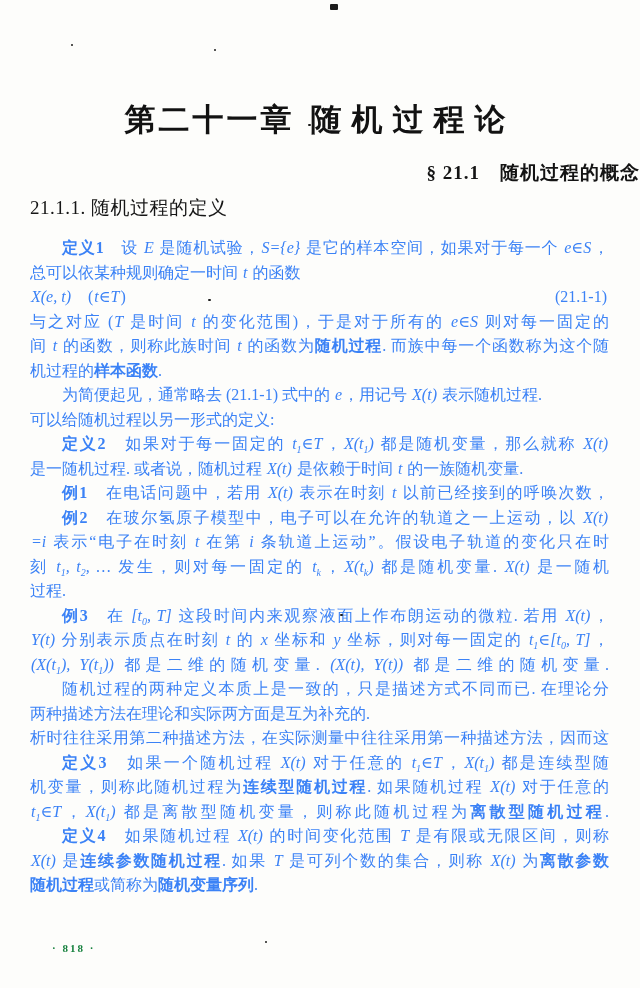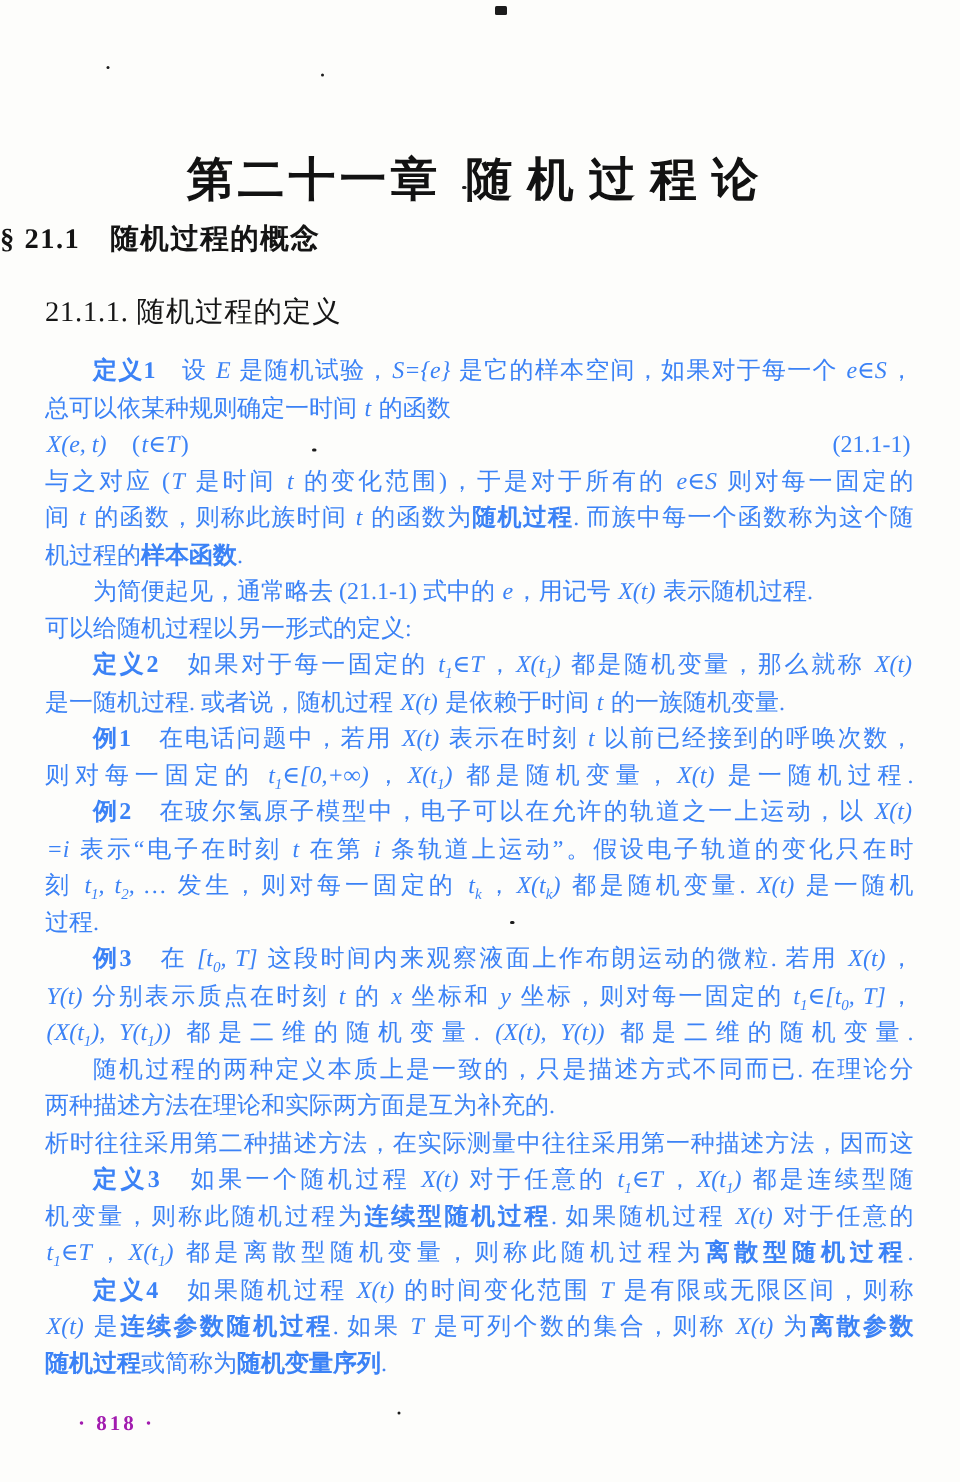--- a/index.html
+++ b/index.html
@@ -19,22 +19,22 @@
     position: absolute; top: 78px; left: 0; right: 0;
     text-align: center;
     font-size: 31px; font-weight: bold;
     color: #121212;
     white-space: nowrap;
     margin-top: 21px;
   }
   .chapter-title .part1 { letter-spacing: 3px; }
   .chapter-title .part2 { letter-spacing: 10px; margin-left: 16px; }
   .section-title {
-    position: absolute; top: 146px; left: 0; right: 0;
-    text-align: left;
+    position: absolute; top: 160px; left: 0; right: 0;
+    text-align: right;
     font-size: 19px; font-weight: bold;
     letter-spacing: 1px;
     color: #141414;
   }
   .subsection-title {
     position: absolute; top: 195px; left: 30px;
     font-size: 19px; font-weight: normal;
     letter-spacing: 0.5px;
     color: #161616;
   }
@@ -54,23 +54,23 @@
     text-align-last: justify;
   }
   .line.ind { text-indent: 2em; }
   .line.formula { position: relative; text-align: left; white-space: nowrap; }
   .line.formula .eqnum { position: absolute; right: 2px; top: 0; font-style: normal; }
   .b { font-weight: bold; }
   .m { font-style: italic; padding: 0 1px; }
   sub { font-size: 10px; line-height: 0; }
   .footer {
     position: absolute; top: 942px; left: 52px;
-    font-size: 14px; font-weight: bold;
+    font-size: 11px; font-weight: bold;
     letter-spacing: 2px;
-    color: #a21caf;
+    color: #15803d;
   }
   .speck { position: absolute; background: #1c1c1c; border-radius: 1px; }
 </style>
 </head>
 <body>
 
 <div class="page">
 
   <h1 class="chapter-title"><span class="part1">第二十一章</span><span class="part2">随机过程论</span></h1>
 
@@ -83,21 +83,20 @@
       <div class="line"><span>总可以依某种规则确定一时间 </span><span class="m">t</span><span> 的函数</span></div>
       <div class="line formula"><span><span class="m">X(e, t)</span><span>　(</span><span class="m">t∈T</span><span>)</span></span><span class="eqnum"><span>(21.1-1)</span></span></div>
       <div class="line j"><span>与之对应 (</span><span class="m">T</span><span> 是时间 </span><span class="m">t</span><span> 的变化范围)，于是对于所有的 </span><span class="m">e∈S</span><span> 则对每一固定的</span></div>
       <div class="line j"><span>间 </span><span class="m">t</span><span> 的函数，则称此族时间 </span><span class="m">t</span><span> 的函数为</span><span class="b">随机过程</span><span>. 而族中每一个函数称为这个随</span></div>
       <div class="line"><span>机过程的</span><span class="b">样本函数</span><span>.</span></div>
       <div class="line ind"><span>为简便起见，通常略去 (21.1-1) 式中的 </span><span class="m">e</span><span>，用记号 </span><span class="m">X(t)</span><span> 表示随机过程.</span></div>
       <div class="line"><span>可以给随机过程以另一形式的定义:</span></div>
       <div class="line ind j"><span class="b">定义2</span><span>　如果对于每一固定的 </span><span class="m">t<sub>1</sub>∈T</span><span>，</span><span class="m">X(t<sub>1</sub>)</span><span> 都是随机变量，那么就称 </span><span class="m">X(t)</span></div>
       <div class="line"><span>是一随机过程. 或者说，随机过程 </span><span class="m">X(t)</span><span> 是依赖于时间 </span><span class="m">t</span><span> 的一族随机变量.</span></div>
       <div class="line ind j"><span class="b">例1</span><span>　在电话问题中，若用 </span><span class="m">X(t)</span><span> 表示在时刻 </span><span class="m">t</span><span> 以前已经接到的呼唤次数，</span></div>
-      <div class="line j"><span>则对每一固定的 </span><span class="m">t<sub>1</sub>∈[0,+∞)</span><span>，</span><span class="m">X(t<sub>1</sub>)</span><span> 都是随机变量，</span><span class="m">X(t)</span><span> 是一随机过程.</span></div>
       <div class="line ind j"><span class="b">例2</span><span>　在玻尔氢原子模型中，电子可以在允许的轨道之一上运动，以 </span><span class="m">X(t)</span></div>
       <div class="line j"><span class="m">=i</span><span> 表示“电子在时刻 </span><span class="m">t</span><span> 在第 </span><span class="m">i</span><span> 条轨道上运动”。假设电子轨道的变化只在时</span></div>
       <div class="line j"><span>刻 </span><span class="m">t<sub>1</sub>, t<sub>2</sub>, …</span><span> 发生，则对每一固定的 </span><span class="m">t<sub>k</sub></span><span>，</span><span class="m">X(t<sub>k</sub>)</span><span> 都是随机变量. </span><span class="m">X(t)</span><span> 是一随机</span></div>
       <div class="line"><span>过程.</span></div>
       <div class="line ind j"><span class="b">例3</span><span>　在 </span><span class="m">[t<sub>0</sub>, T]</span><span> 这段时间内来观察液面上作布朗运动的微粒. 若用 </span><span class="m">X(t)</span><span>，</span></div>
       <div class="line j"><span class="m">Y(t)</span><span> 分别表示质点在时刻 </span><span class="m">t</span><span> 的 </span><span class="m">x</span><span> 坐标和 </span><span class="m">y</span><span> 坐标，则对每一固定的 </span><span class="m">t<sub>1</sub>∈[t<sub>0</sub>, T]</span><span>，</span></div>
       <div class="line j"><span class="m">(X(t<sub>1</sub>), Y(t<sub>1</sub>))</span><span> 都是二维的随机变量. </span><span class="m">(X(t), Y(t))</span><span> 都是二维的随机变量.</span></div>
       <div class="line ind j"><span>随机过程的两种定义本质上是一致的，只是描述方式不同而已. 在理论分</span></div>
       <div class="line"><span>两种描述方法在理论和实际两方面是互为补充的.</span></div>
       <div class="line j"><span>析时往往采用第二种描述方法，在实际测量中往往采用第一种描述方法，因而这</span></div>

